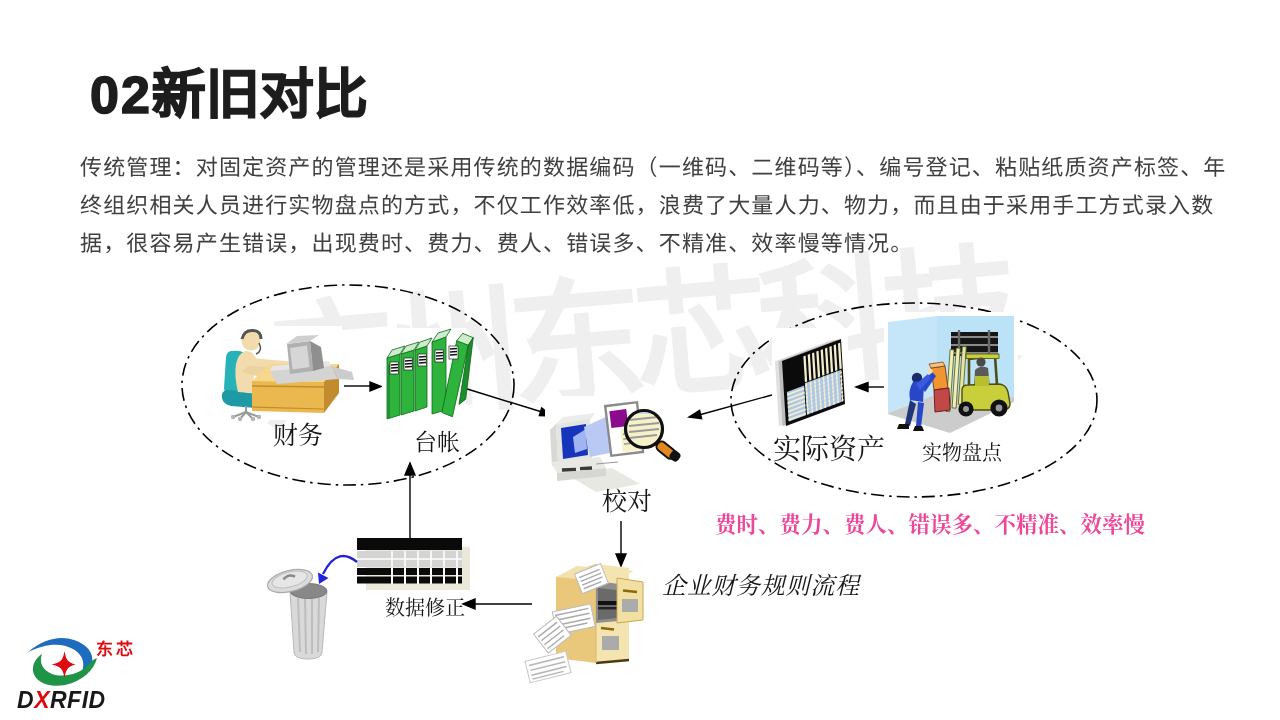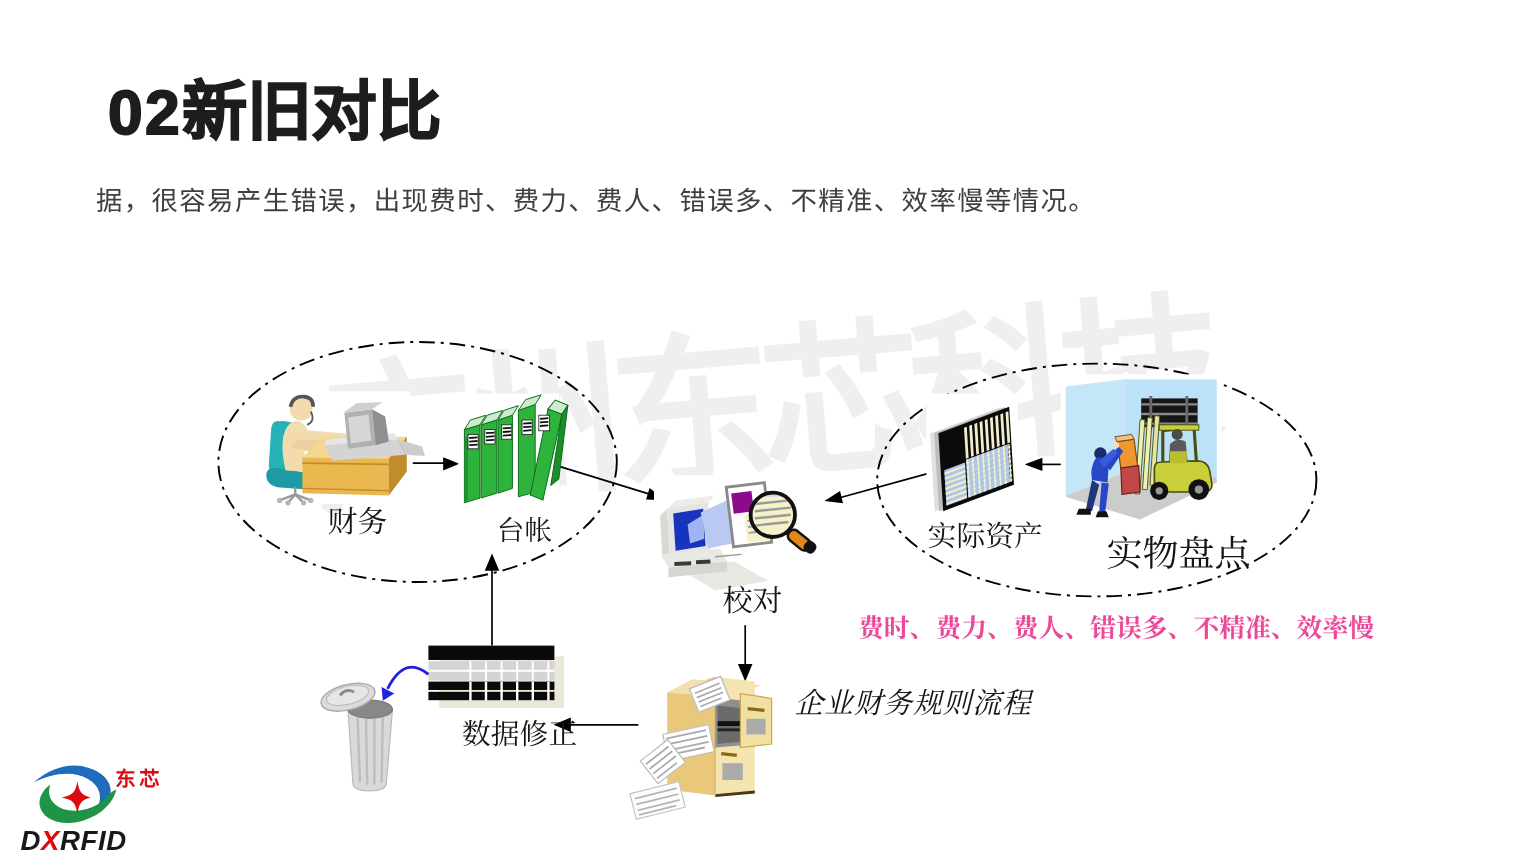--- a/index.html
+++ b/index.html
@@ -22,20 +22,22 @@
        font-family:"Liberation Serif","Noto Serif CJK SC",serif;font-size:21.5px;letter-spacing:0px;}
   svg{display:block;}
 </style>
 </head>
 <body>
   <div class="wm">广州东芯科技</div>
 
   <div class="title"><span class="num">02</span><span class="cn">新旧对比</span></div>
 
   <div class="para">
+    <div>传统管理：对固定资产的管理还是采用传统的数据编码（一维码、二维码等）、编号登记、粘贴纸质资产标签、年</div>
+    <div>终组织相关人员进行实物盘点的方式，不仅工作效率低，浪费了大量人力、物力，而且由于采用手工方式录入数</div>
     <div>据，很容易产生错误，出现费时、费力、费人、错误多、不精准、效率慢等情况。</div>
   </div>
 
   <svg class="abs" style="left:0;top:0;z-index:6" width="1280" height="720" viewBox="0 0 1280 720">
 
     <ellipse cx="348" cy="385" rx="166" ry="100" fill="none" stroke="#000" stroke-width="1.6" stroke-dasharray="13 5 2.5 5"></ellipse>
     <ellipse cx="914" cy="400" rx="183" ry="97" fill="none" stroke="#000" stroke-width="1.6" stroke-dasharray="13 5 2.5 5"></ellipse>
 
     <g stroke="#000" stroke-width="1.4" fill="#000">
       <line x1="344" y1="386" x2="371" y2="386"></line>
@@ -445,23 +447,23 @@
           <line x1="530" y1="671" x2="566" y2="671"></line>
           <line x1="530" y1="675" x2="562" y2="675"></line>
         </g>
       </g>
     </g>
   </svg>
 
   <div class="lbl" style="left:273px;top:415px;font-size:25px;">财务</div>
   <div class="lbl" style="left:414px;top:424px;font-size:23px;">台帐</div>
   <div class="lbl" style="left:602px;top:481px;font-size:25px;">校对</div>
-  <div class="lbl" style="left:773px;top:427px;font-size:24px;">实际资产</div>
-  <div class="lbl" style="left:922px;top:437px;font-size:30px;">实物盘点</div>
-  <div class="lbl" style="left:385px;top:592px;font-size:24px;text-align:center;">数据修正</div>
+  <div class="lbl" style="left:773px;top:427px;font-size:28px;">实际资产</div>
+  <div class="lbl" style="left:922px;top:437px;font-size:20px;">实物盘点</div>
+  <div class="lbl" style="left:385px;top:592px;font-size:20px;text-align:center;">数据修正</div>
   <div class="lbl" style="left:662px;top:566px;font-size:24px;letter-spacing:0.7px;font-style:italic;">企业财务规则流程</div>
   <div class="red" style="left:715px;top:507px;">费时、费力、费人、错误多、不精准、效率慢</div>
 
   <svg class="abs" style="left:0;top:600px;z-index:9" width="160" height="120" viewBox="0 0 160 120" overflow="visible">
     <g id="logo" transform="translate(0,-600)">
       <path d="M28,652 C43,639 60,635 74,640 C87,644 94,653 92,663 C90,671 84,676 79,677 C86,667 85,656 73,649 C61,642 44,644 28,652 Z" fill="#1d6cbd"></path>
       <path d="M97,658 C94,670 83,681 65,685 C48,688 35,682 33,671 C32,664 37,657 42,654 C39,662 42,670 52,674 C64,678 80,674 88,665 C92,660 95,659 97,658 Z" fill="#1f9447"></path>
       <path d="M64.5,651 C66,660 68,662.5 75.5,664.5 C68,666.5 66,669 64.5,678 C63,669 61,666.5 51.5,664.5 C61,662.5 63,660 64.5,651 Z" fill="#dd0a10"></path>
       <text x="96" y="655" font-family="'Liberation Sans',sans-serif" font-weight="bold" font-size="17" fill="#dd0a10" letter-spacing="3">东芯</text>
       <text x="17" y="708" font-family="'Liberation Sans',sans-serif" font-weight="bold" font-style="italic" font-size="23" letter-spacing="0.5" fill="#181818">D<tspan fill="#dd0a10">X</tspan>RFID</text>

